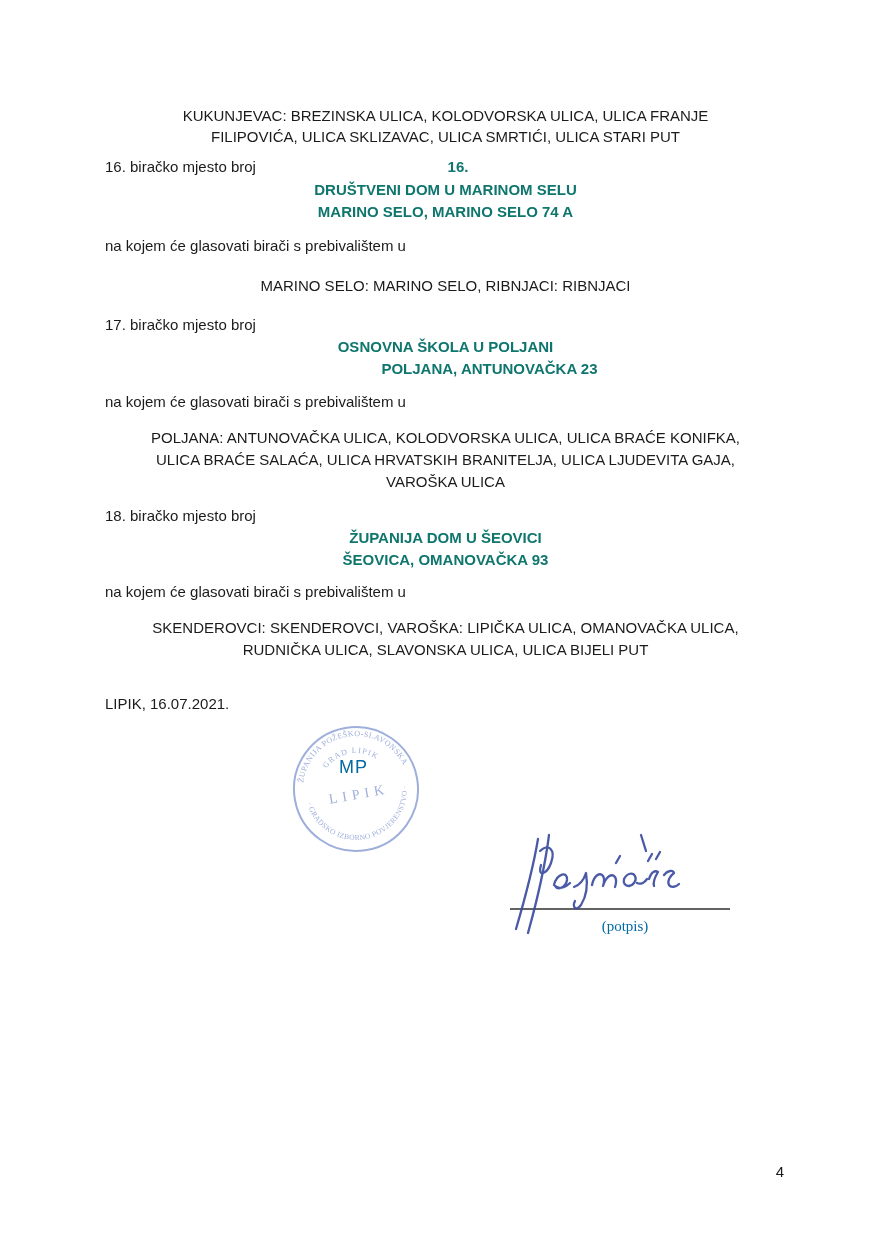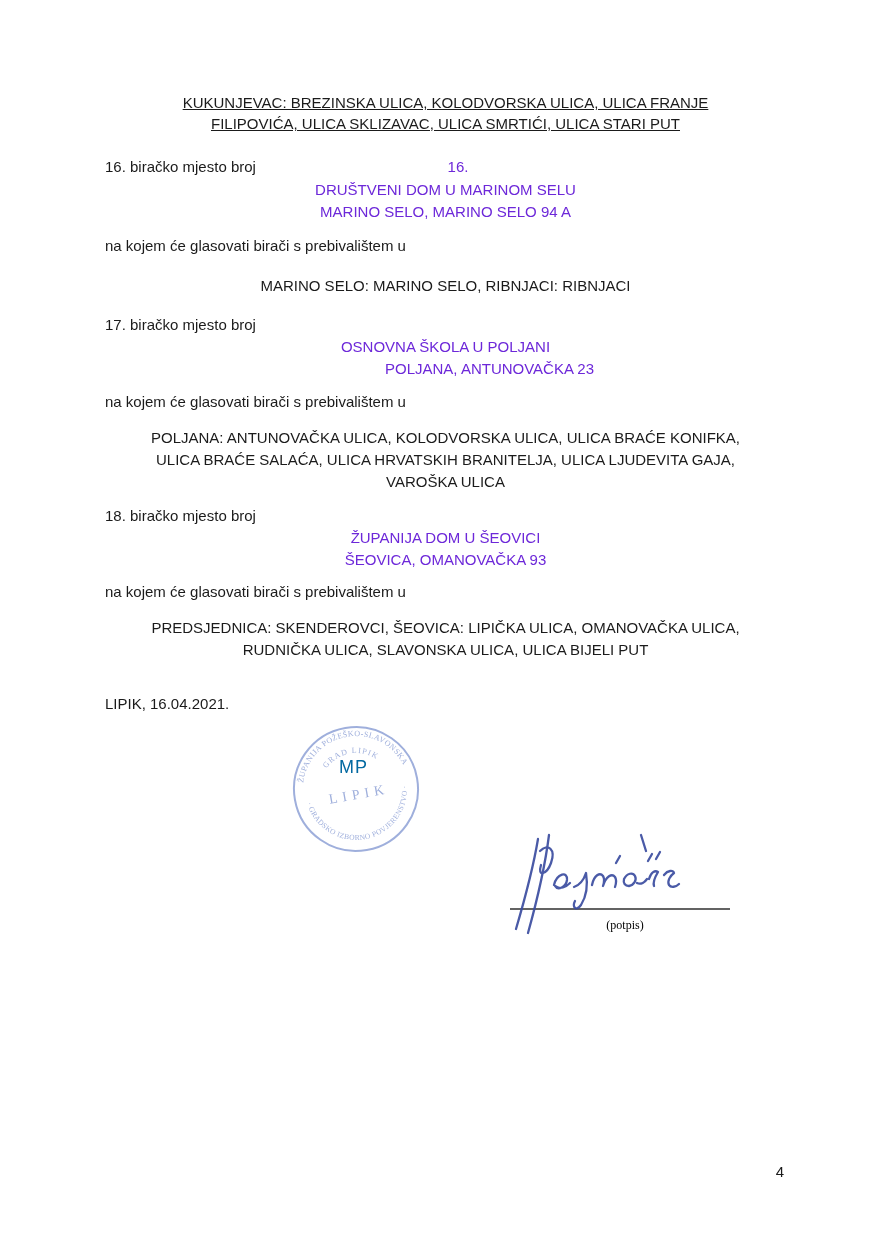--- a/index.html
+++ b/index.html
@@ -8,52 +8,52 @@
     width:891px;height:1260px;
     background:#ffffff;
     margin:0 auto;
     font-family:"Liberation Sans",sans-serif;
     font-size:15px;
     color:#1b1b1b;
     overflow:hidden;
   }
   .abs{position:absolute;}
   .ctr{left:0;width:891px;text-align:center;}
-  .bold{font-weight:400;color:#6d28d9;}
+  .bold{font-weight:700;color:#0f766e;}
   .para{line-height:22px;}
   .intro{line-height:21px;}
   .label-row{left:0;width:803px;height:20px;}
   .label-row .lbl{position:absolute;left:105px;top:0;white-space:nowrap;}
   .label-row .num{position:absolute;left:25px;top:0;width:866px;text-align:center;}
   .note{left:105px;white-space:nowrap;}
   .date-line{left:105px;white-space:nowrap;}
   .mp{left:339px;top:757px;font-size:18px;letter-spacing:1px;color:#0369a1;z-index:3;}
   .stamp{left:290px;top:723px;z-index:2;transform:rotate(-10deg);}
   .stamp text{fill:#8fa2d6;font-family:"Liberation Serif",serif;}
   .president{left:468px;top:771px;width:320px;text-align:center;line-height:21px;}
   .sig-svg{left:496px;top:823px;z-index:2;}
-  .potpis{left:525px;top:918px;width:200px;text-align:center;font-family:"Liberation Serif",serif;font-size:12px;color:#000000;}
+  .potpis{left:525px;top:918px;width:200px;text-align:center;font-family:"Liberation Serif",serif;font-size:15px;color:#0369a1;}
   .pagenum{left:768px;top:1163px;width:24px;text-align:center;}
 </style>
 </head>
 <body>
 
 <div class="page">
 
-  <div class="abs ctr intro" style="top:92px;text-decoration:underline;">
+  <div class="abs ctr intro" style="top:105px;">
     <div>KUKUNJEVAC: BREZINSKA ULICA, KOLODVORSKA ULICA, ULICA FRANJE</div>
     <div>FILIPOVIĆA, ULICA SKLIZAVAC, ULICA SMRTIĆI, ULICA STARI PUT</div>
   </div>
 
   <div class="abs label-row" style="top:158px;">
     <span class="lbl">16. biračko mjesto broj</span>
     <span class="num bold">16.</span>
   </div>
   <div class="abs ctr bold" style="top:181px;">DRUŠTVENI DOM U MARINOM SELU</div>
-  <div class="abs ctr bold" style="top:203px;">MARINO SELO, MARINO SELO 94 A</div>
+  <div class="abs ctr bold" style="top:203px;">MARINO SELO, MARINO SELO 74 A</div>
   <div class="abs note" style="top:237px;">na kojem će glasovati birači s prebivalištem u</div>
   <div class="abs ctr para" style="top:275px;">
     <div>MARINO SELO: MARINO SELO, RIBNJACI: RIBNJACI</div>
   </div>
 
   <div class="abs label-row" style="top:316px;">
     <span class="lbl">17. biračko mjesto broj</span>
   </div>
   <div class="abs ctr bold" style="top:338px;">OSNOVNA ŠKOLA U POLJANI</div>
   <div class="abs ctr bold" style="top:360px;margin-left:44px;">POLJANA, ANTUNOVAČKA 23</div>
@@ -64,25 +64,25 @@
     <div>VAROŠKA ULICA</div>
   </div>
 
   <div class="abs label-row" style="top:507px;">
     <span class="lbl">18. biračko mjesto broj</span>
   </div>
   <div class="abs ctr bold" style="top:529px;">ŽUPANIJA DOM U ŠEOVICI</div>
   <div class="abs ctr bold" style="top:551px;">ŠEOVICA, OMANOVAČKA 93</div>
   <div class="abs note" style="top:583px;">na kojem će glasovati birači s prebivalištem u</div>
   <div class="abs ctr para" style="top:617px;">
-    <div>PREDSJEDNICA: SKENDEROVCI, ŠEOVICA: LIPIČKA ULICA, OMANOVAČKA ULICA,</div>
+    <div>SKENDEROVCI: SKENDEROVCI, VAROŠKA: LIPIČKA ULICA, OMANOVAČKA ULICA,</div>
     <div>RUDNIČKA ULICA, SLAVONSKA ULICA, ULICA BIJELI PUT</div>
   </div>
 
-  <div class="abs date-line" style="top:695px;">LIPIK, 16.04.2021.</div>
+  <div class="abs date-line" style="top:695px;">LIPIK, 16.07.2021.</div>
 
   <svg class="abs stamp" width="132" height="132" viewBox="0 0 132 132" xmlns="http://www.w3.org/2000/svg" xmlns:xlink="http://www.w3.org/1999/xlink" opacity="0.85">
     <defs>
       <path id="arcOuterTop" d="M 13 66 A 53 53 0 0 1 119 66" fill="none"></path>
       <path id="arcOuterBottom" d="M 15 66 A 51 51 0 0 0 117 66" fill="none"></path>
       <path id="arcInnerTop" d="M 30 66 A 36 36 0 0 1 102 66" fill="none"></path>
     </defs>
     <circle cx="66" cy="66" r="62" fill="none" stroke="#8fa2d6" stroke-width="2"></circle>
     <text font-size="8" letter-spacing="0.4">
       <textPath href="#arcOuterTop" xlink:href="#arcOuterTop" startOffset="50%" text-anchor="middle">ŽUPANIJA POŽEŠKO-SLAVONSKA</textPath>

